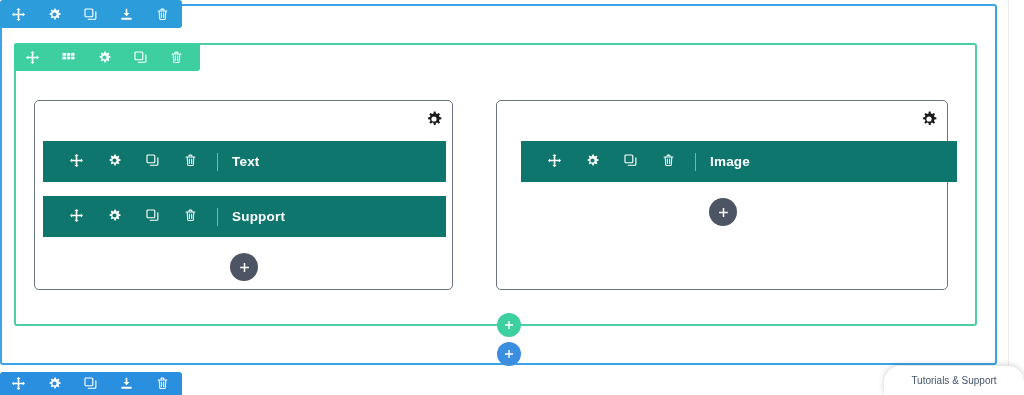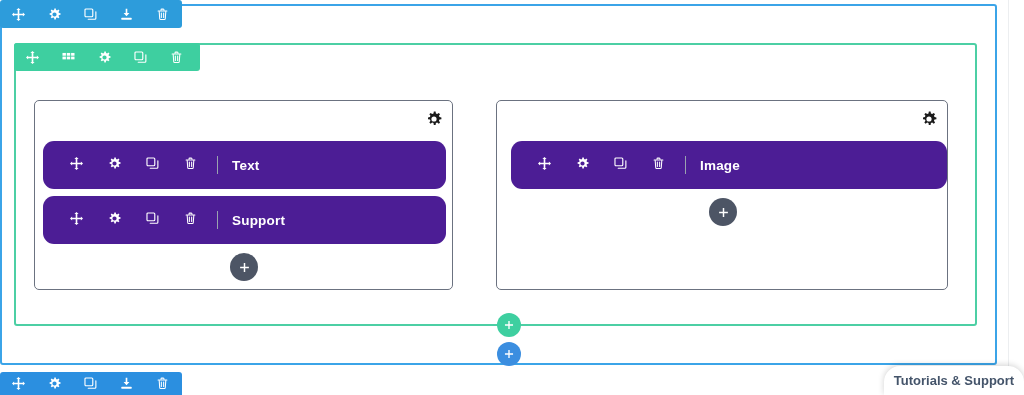--- a/index.html
+++ b/index.html
@@ -67,23 +67,23 @@
     top: 10px;
     right: 10px;
     width: 16px;
     height: 16px;
     cursor: pointer;
   }
 
   
   .module {
     position: absolute;
-    height: 48px;
-    background: #4c1d95;
-    border-radius: 11px;
+    height: 41px;
+    background: #0f766e;
+    border-radius: 0;
     display: flex;
     align-items: center;
     box-sizing: border-box;
     padding-left: 14px;
   }
   .module .m-btn {
     width: 38px;
     height: 38px;
     display: flex;
     align-items: center;
@@ -120,22 +120,22 @@
   
   .support-pill {
     position: absolute;
     background: #ffffff;
     border-radius: 16px 16px 0 0;
     box-shadow: 0 -1px 6px rgba(0,0,0,.18);
     display: flex;
     align-items: center;
     justify-content: center;
     color: #44546a;
-    font-size: 13px;
-    font-weight: bold;
+    font-size: 10px;
+    font-weight: normal;
     cursor: pointer;
     box-sizing: border-box;
   }
 
   
   .scroll-track {
     position: absolute;
     top: 0;
     right: 0;
     width: 15px;
@@ -331,21 +331,21 @@
     </div>
   </div>
 
   <div class="column" style="left:496px; top:100px; width:452px; height:190px;">
     <span class="col-gear">
       <svg width="16" height="16" viewBox="0 0 16 16" fill="#1b1b1b">
         <path d="M9.6 0.6 l.3 1.9 1.3 .55 1.6-1.1 1.25 1.25 -1.1 1.6 .55 1.3 1.9 .3 v1.8 l-1.9 .3 -.55 1.3 1.1 1.6 -1.25 1.25 -1.6-1.1 -1.3 .55 -.3 1.9 h-1.8 l-.3-1.9 -1.3-.55 -1.6 1.1 -1.25-1.25 1.1-1.6 -.55-1.3 -1.9-.3 v-1.8 l1.9-.3 .55-1.3 -1.1-1.6 1.25-1.25 1.6 1.1 1.3-.55 .3-1.9 z M8 5.4 A2.6 2.6 0 1 0 8 10.6 A2.6 2.6 0 1 0 8 5.4 z"></path>
       </svg>
     </span>
 
-    <div class="module" style="left:14px; top:40px; width:436px;">
+    <div class="module" style="left:24px; top:40px; width:436px;">
       <div class="m-btn">
         <span>
           <svg width="13" height="13" viewBox="0 0 16 16" fill="#fff">
             <path d="M8 0 L10.6 2.6 H9 V7 H13.4 V5.4 L16 8 L13.4 10.6 V9 H9 V13.4 H10.6 L8 16 L5.4 13.4 H7 V9 H2.6 V10.6 L0 8 L2.6 5.4 V7 H7 V2.6 H5.4 Z"></path>
           </svg>
         </span>
       </div>
       <div class="m-btn">
         <span>
           <svg width="13" height="13" viewBox="0 0 16 16" fill="#fff">

